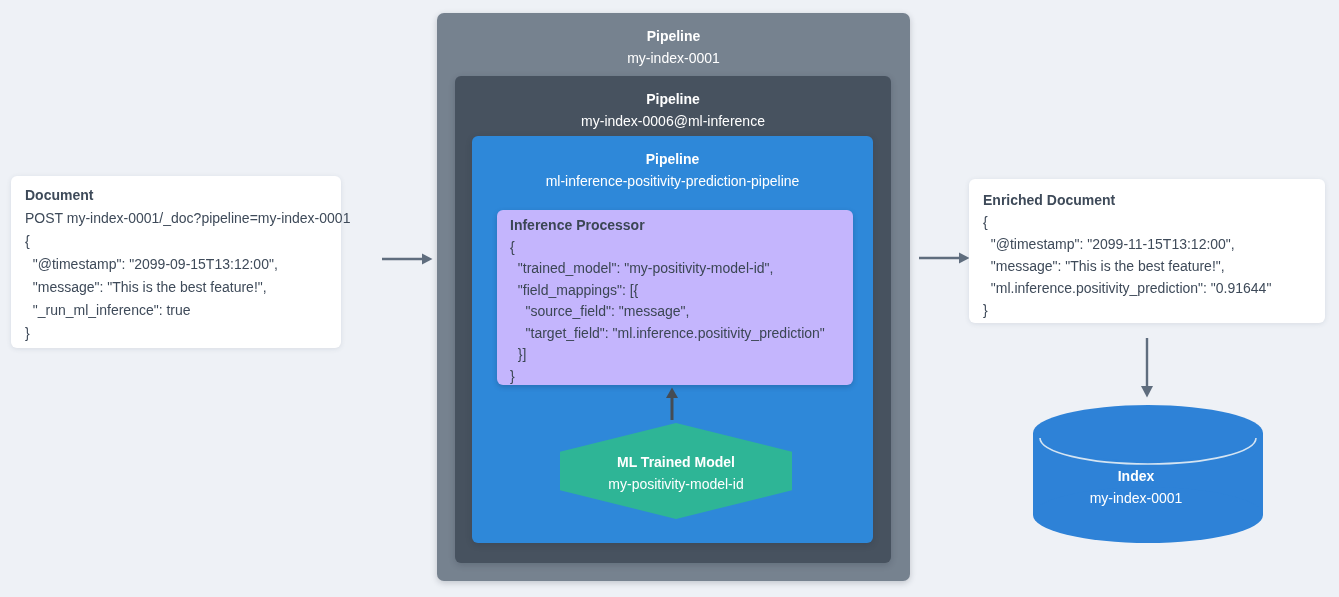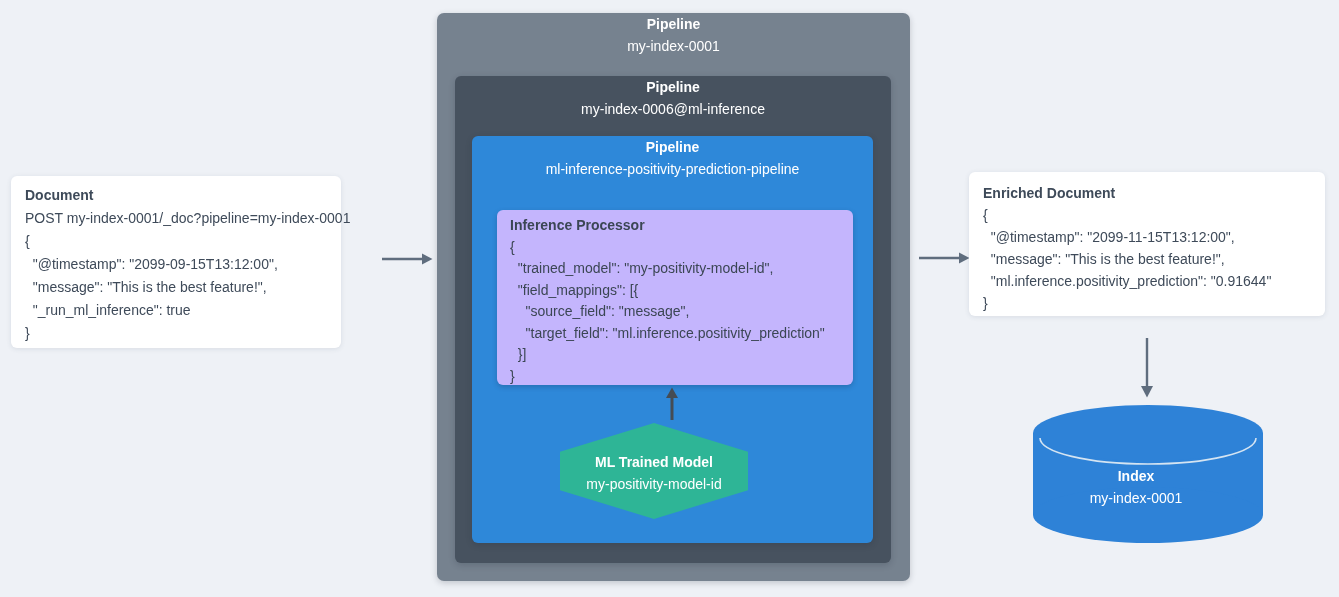--- a/index.html
+++ b/index.html
@@ -8,36 +8,36 @@
     background:#eef1f6;
     font-family:"Liberation Sans","DejaVu Sans",sans-serif;
     color:#3e4a59;font-size:14px;
   }
   .abs{position:absolute;}
   
   .card{background:#ffffff;border-radius:6px;box-shadow:0 1px 5px rgba(60,75,95,.12);}
   .card .card-title{font-weight:bold;line-height:23px;white-space:pre;}
   .card .code{white-space:pre;line-height:23px;}
   .doc-card{left:11px;top:176px;width:330px;height:172px;padding:8px 10px 0 14px;box-sizing:border-box;}
-  .enr-card{left:969px;top:172px;width:356px;height:144px;padding:10px 10px 0 14px;box-sizing:border-box;}
+  .enr-card{left:969px;top:179px;width:356px;height:144px;padding:10px 10px 0 14px;box-sizing:border-box;}
   .enr-card .card-title,.enr-card .code{line-height:22px;}
   
   .pipe{border-radius:7px;box-shadow:0 2px 6px rgba(30,40,55,.22);box-sizing:border-box;}
   .pipe-outer{left:437px;top:13px;width:473px;height:568px;background:#76828f;}
   .pipe-mid{left:18px;top:63px;width:436px;height:487px;background:#47525f;border-radius:6px;}
   .pipe-blue{left:17px;top:60px;width:401px;height:407px;background:#2e88d9;border-radius:6px;}
-  .pipe-hdr{width:100%;text-align:center;color:#ffffff;padding-top:0;line-height:22px;}
+  .pipe-hdr{width:100%;text-align:center;color:#ffffff;padding-top:12px;line-height:22px;}
   .pipe-hdr .pipe-label{font-weight:bold;}
   
   .proc{left:25px;top:74px;width:356px;height:175px;background:#c4b5fd;border-radius:6px;
         color:#3b4654;padding:5px 8px 0 13px;box-sizing:border-box;box-shadow:0 2px 5px rgba(20,40,70,.25);}
   .proc .proc-title{font-weight:bold;line-height:21.5px;}
   .proc .code{white-space:pre;line-height:21.5px;}
   
-  .hex{left:560px;top:423px;width:188px;height:96px;background:#2eb596;
+  .hex{left:560px;top:423px;width:232px;height:96px;background:#2eb596;
        clip-path:polygon(0 30%,50% 0,100% 30%,100% 70%,50% 100%,0 70%);
        display:flex;flex-direction:column;align-items:center;justify-content:center;
        color:#ffffff;text-align:center;line-height:22px;padding-top:4px;box-sizing:border-box;}
   .hex .hex-title{font-weight:bold;}
   
   .cyl{left:1033px;top:405px;width:230px;height:138px;}
   .cyl-label{left:1033px;top:465px;width:206px;text-align:center;color:#ffffff;line-height:22px;}
   .cyl-label .cyl-title{font-weight:bold;}
   svg{display:block;overflow:visible;}
 </style>

